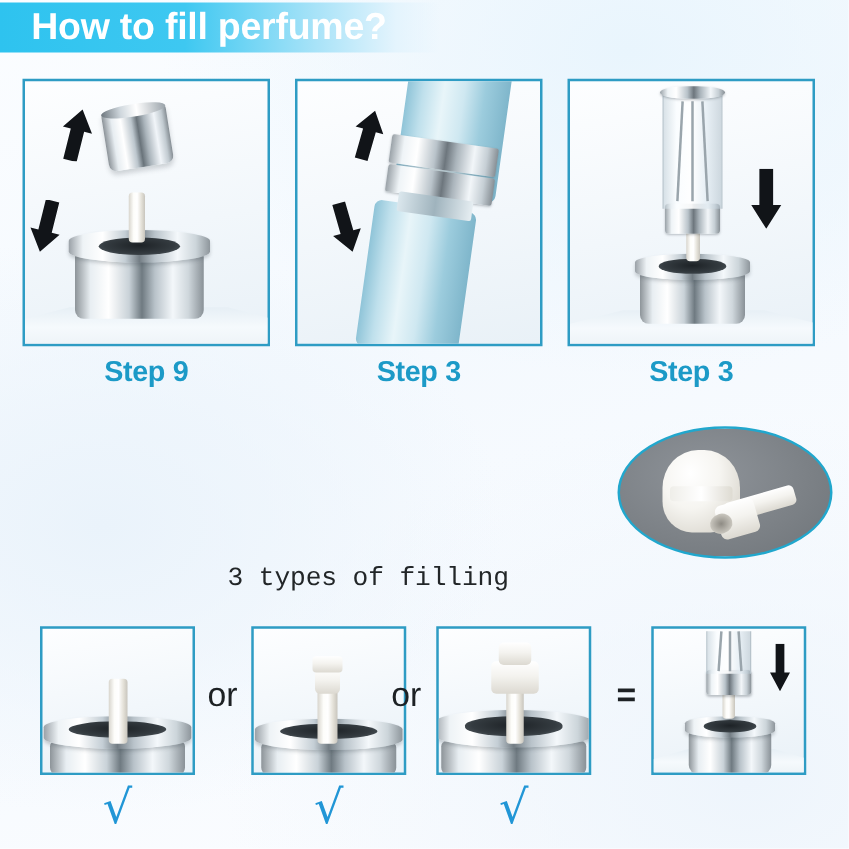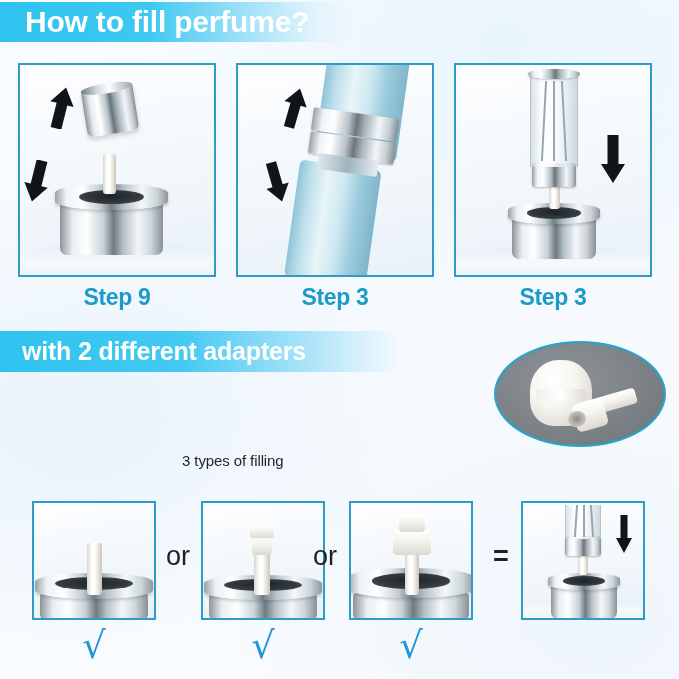--- a/index.html
+++ b/index.html
@@ -81,23 +81,24 @@
     border: 2px solid #21a7cd;
     border-radius: 50%;
     background: radial-gradient(ellipse at 40% 36%, #8e9399 0%, #7c8186 58%, #6e7479 100%);
     overflow: hidden;
   }
 
   
   #types-caption {
     position: absolute;
     left: 182px; top: 452px;
-    font-size: 15px;
+    font-size: 21px;
     color: #222628;
     letter-spacing: -0.1px;
+    font-family: Liberation Mono, monospace;
   }
 
   
   .bot-box { width: 124px; height: 119px; top: 501px; }
   #bot-box-1 { left: 32px; }
   #bot-box-2 { left: 201px; }
   #bot-box-3 { left: 349px; }
   #bot-box-4 { left: 521px; }
 
   .connector {
@@ -324,23 +325,20 @@
 
       <div class="arrow" style="left:144px;top:70px;width:26px;height:48px;">
         <svg viewBox="0 0 26 48">
             <path d="M13 48 L25 29 L18.5 29 L18.5 0 L7.5 0 L7.5 29 L1 29 Z" fill="#111418"></path>
           </svg>
       </div>
     </div>
   </div>
   <div class="step-label" id="step-label-3">Step 3</div>
 
-  <div class="banner banner-sub">
-    <span>with 2 different adapters</span>
-  </div>
 
   <div id="adapters-oval">
     <div class="adapter-dome" style="left:34px;top:17px;width:62px;height:66px;"></div>
     <div style="position:absolute;left:40px;top:46px;width:50px;height:12px;
          background:linear-gradient(90deg,#efeee9,#ffffff,#dedbd2);border-radius:3px;"></div>
     <div class="adapter-nozzle" style="left:83px;top:52px;width:58px;height:16px;
          transform:rotate(-16deg);"></div>
     <div class="adapter-nozzle" style="left:78px;top:58px;width:32px;height:28px;
          transform:rotate(-16deg);border-radius:5px;"></div>
     <div style="position:absolute;left:72px;top:68px;width:18px;height:16px;

